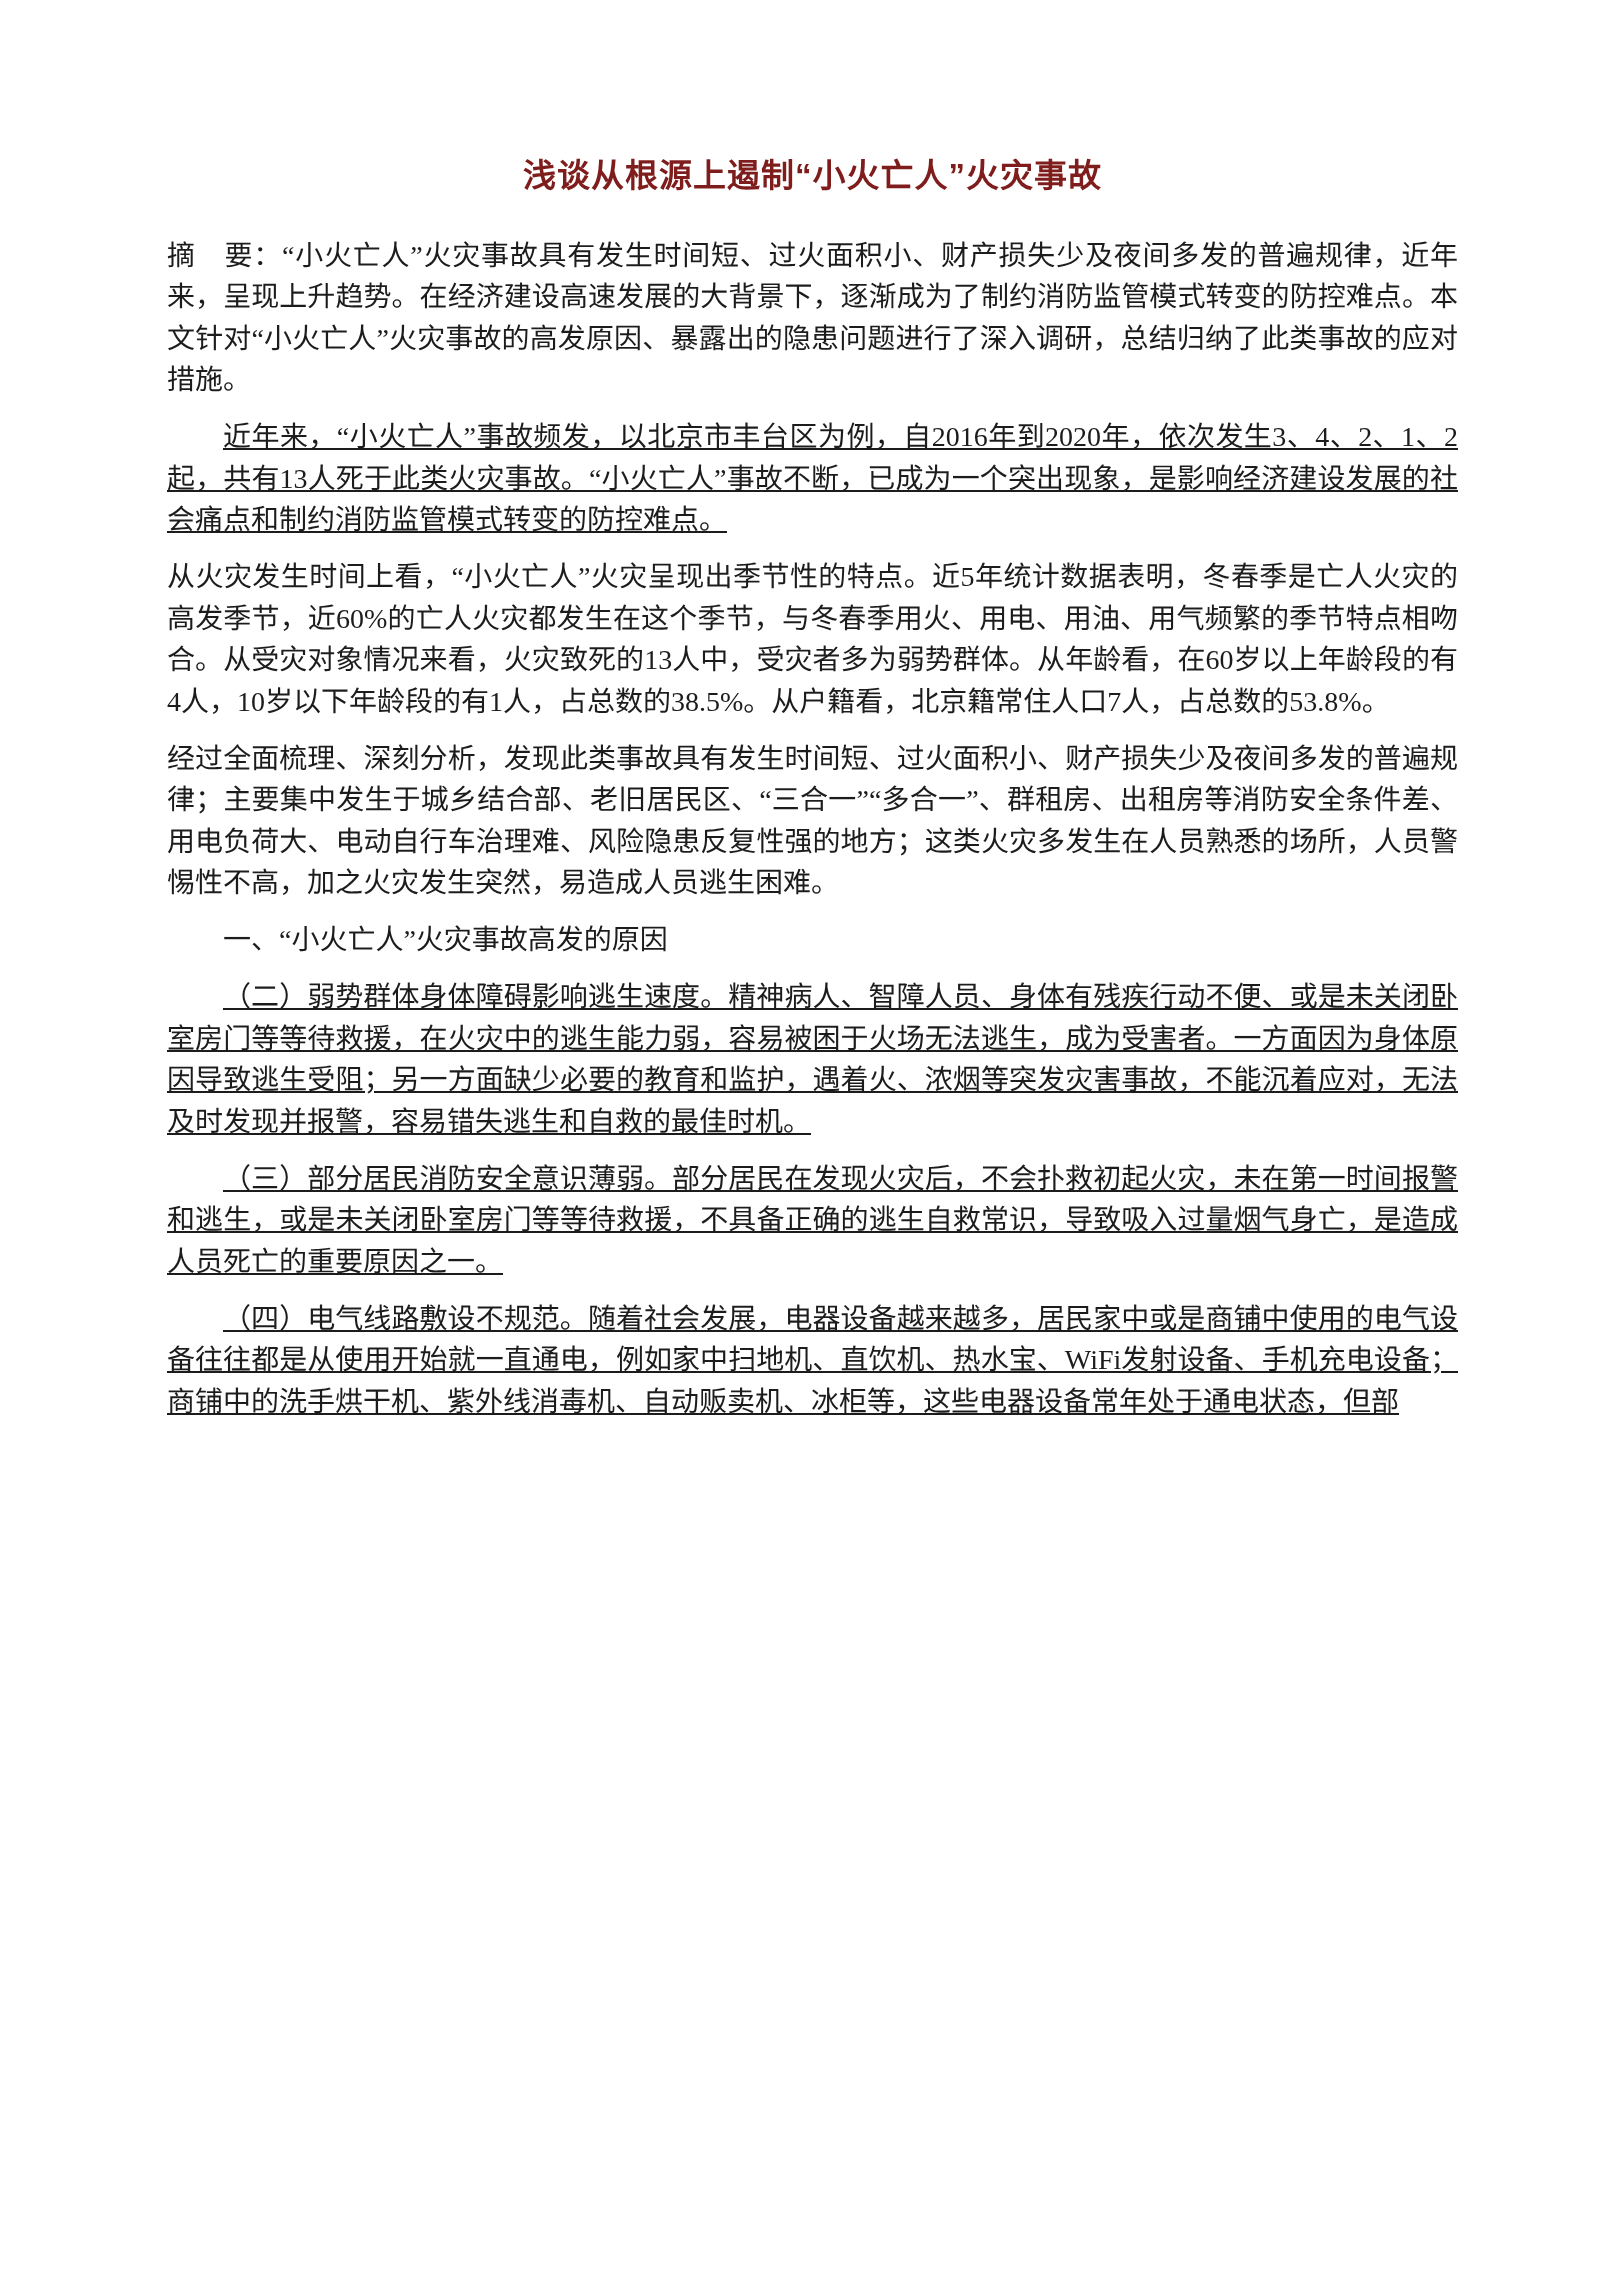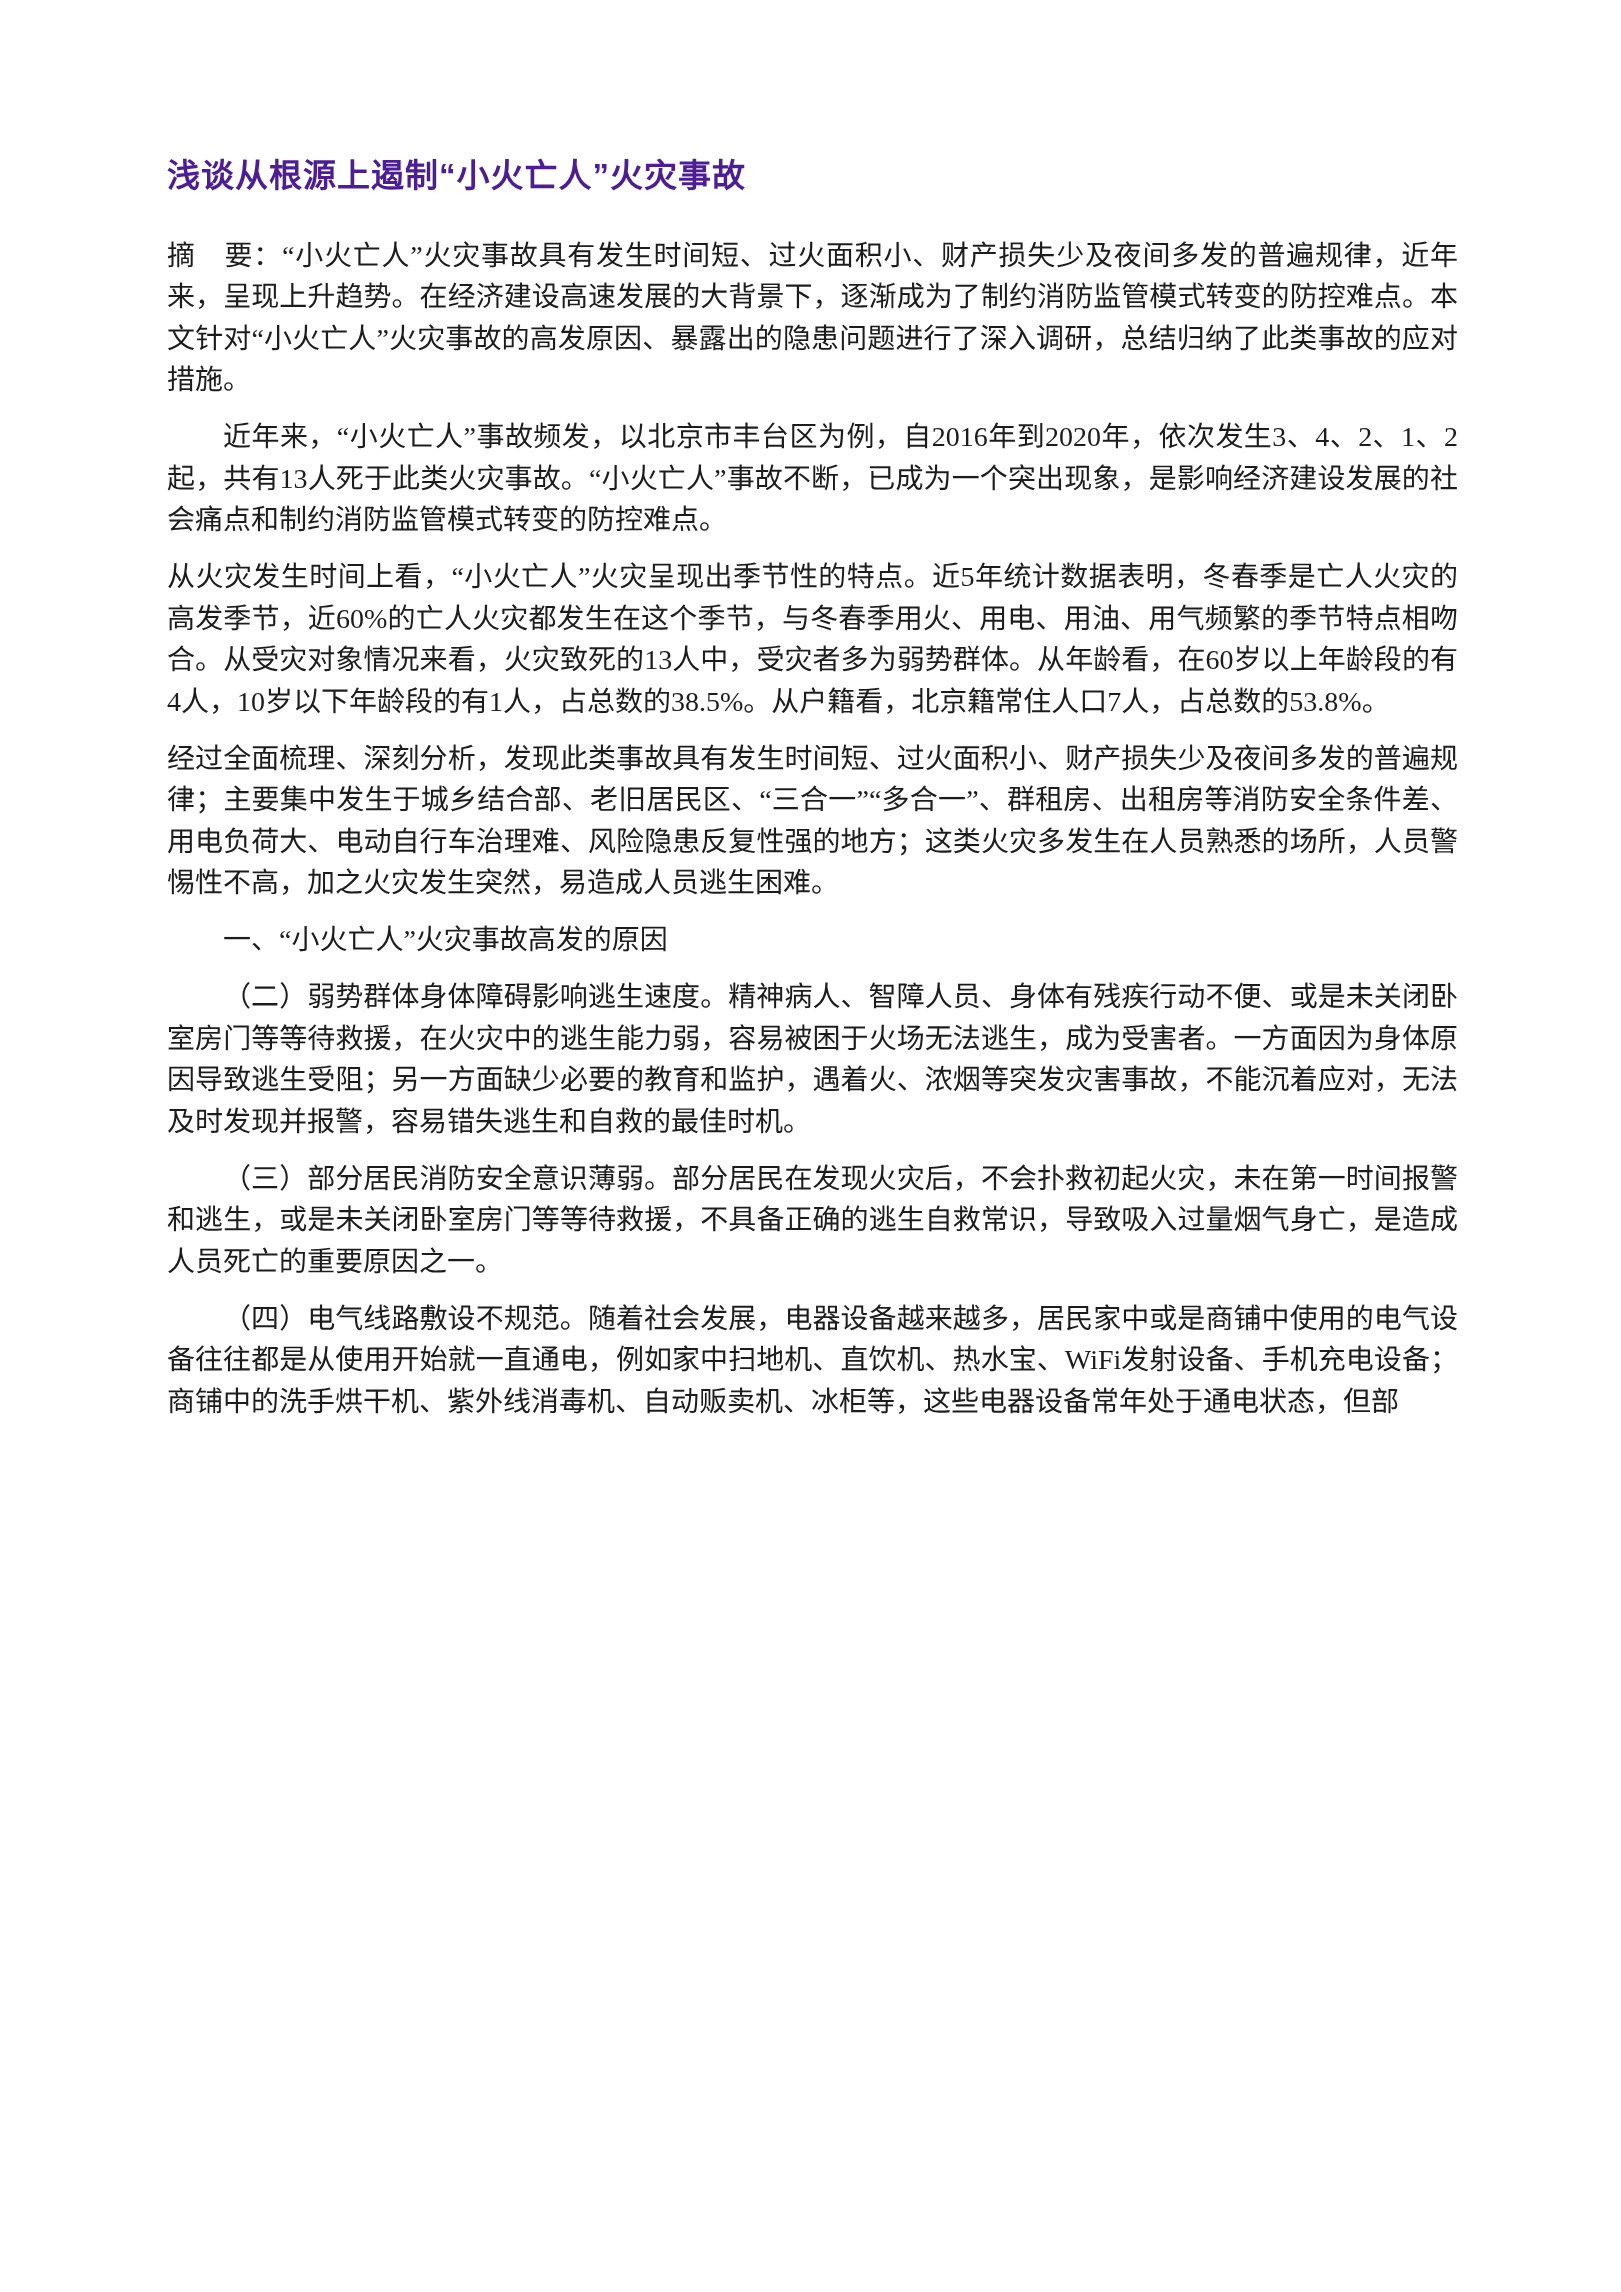--- a/index.html
+++ b/index.html
@@ -16,36 +16,38 @@
     box-sizing: border-box;
     padding: 155px 163px 0 167px;
     overflow: hidden;
     color: #1c1c1c;
   }
   .doc-title {
     font-family: "Liberation Sans", "DejaVu Sans", sans-serif;
     font-weight: 700;
     font-size: 33px;
     line-height: 1.3;
+    text-align: center;
     margin: 0 0 37px 0;
-    color: #4c1d95;
+    color: #7f1d1d;
     letter-spacing: 1px;
   }
   .para {
     font-family: "Liberation Serif", "DejaVu Serif", serif;
     font-size: 28px;
     line-height: 1.48;
     margin: 0 0 15.7px 0;
     text-align: justify;
     text-justify: inter-ideograph;
     word-break: break-all;
     color: #1c1c1c;
   }
   .para.indent {
     text-indent: 2em;
+    text-decoration: underline;
   }
   .para.heading {
     text-indent: 2em;
   }
 </style>
 </head>
 <body>
 
 <div class="page">
 

